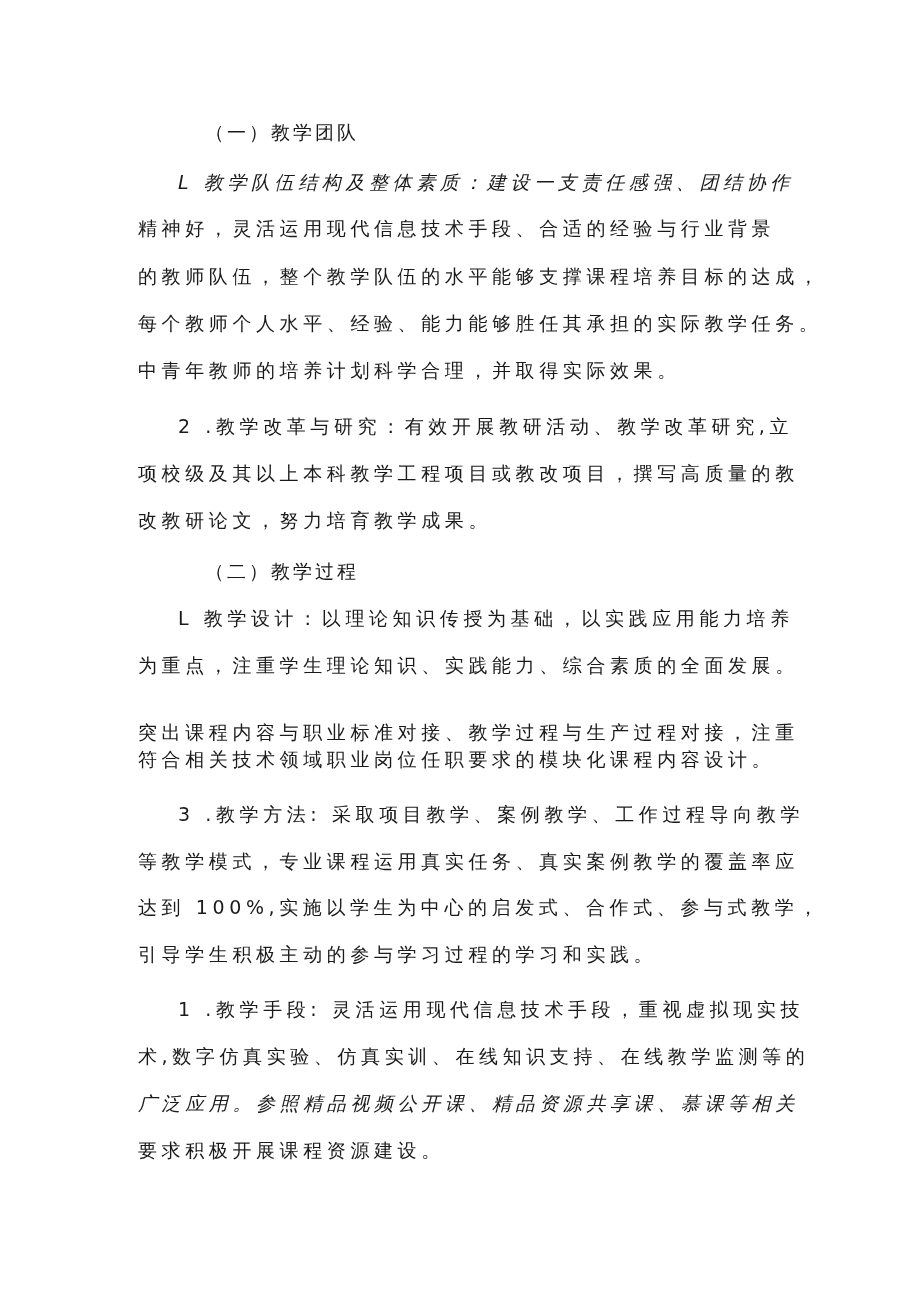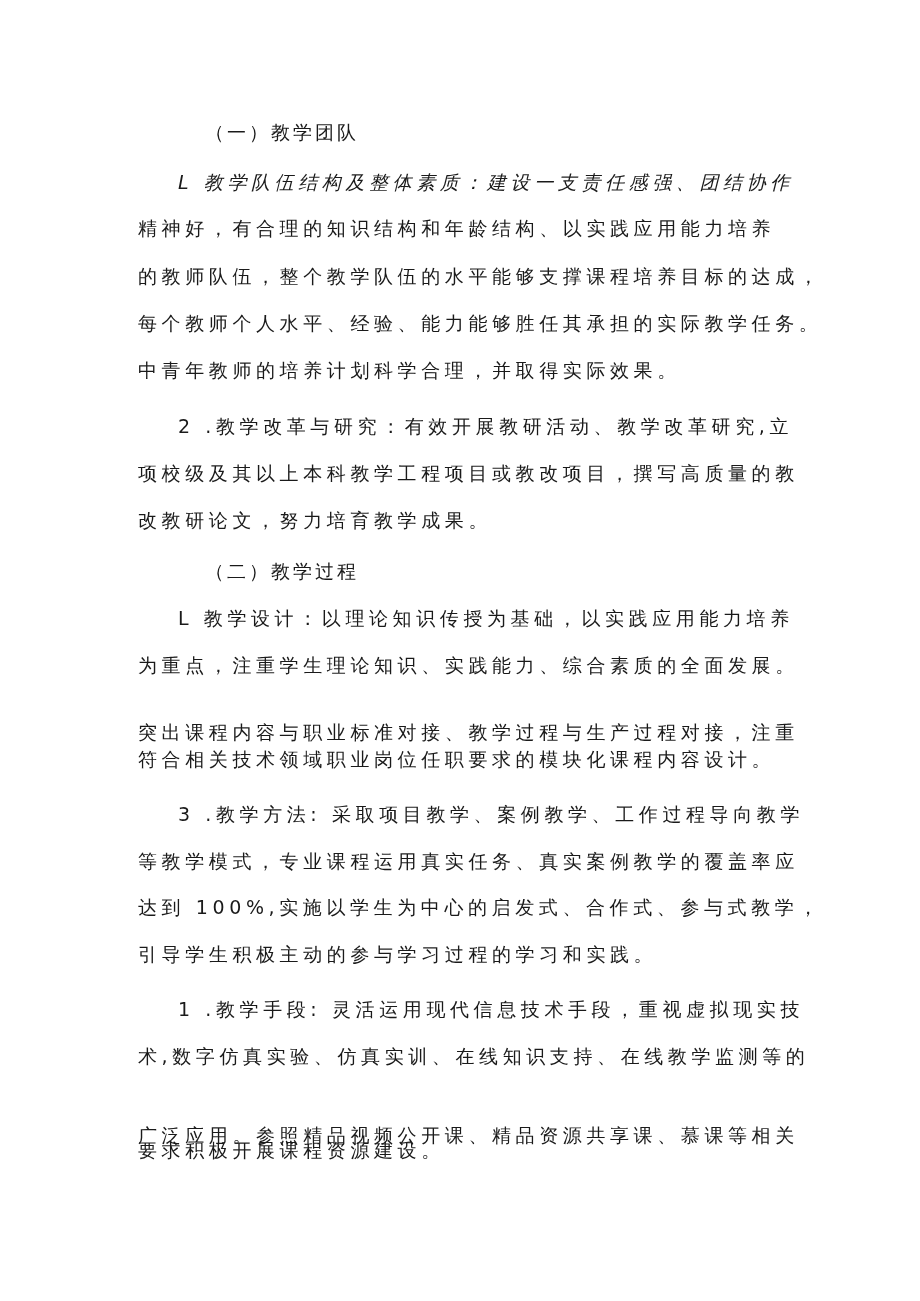--- a/index.html
+++ b/index.html
@@ -35,21 +35,21 @@
   </style>
 </head>
 <body>
 
 <div class="page">
 
   <div class="line heading" style="top:118px;">（一）教学团队</div>
 
   <div>
     <div class="line indent" style="top:168px;font-style:italic;">L 教学队伍结构及整体素质：建设一支责任感强、团结协作</div>
-    <div class="line" style="top:214px;">精神好，有合理的知识结构和年龄结构、以实践应用能力培养</div>
+    <div class="line" style="top:214px;">精神好，灵活运用现代信息技术手段、合适的经验与行业背景</div>
     <div class="line" style="top:262px;">的教师队伍，整个教学队伍的水平能够支撑课程培养目标的达成，</div>
     <div class="line" style="top:309px;">每个教师个人水平、经验、能力能够胜任其承担的实际教学任务。</div>
     <div class="line" style="top:356px;">中青年教师的培养计划科学合理，并取得实际效果。</div>
   </div>
 
   <div>
     <div class="line indent" style="top:412px;">2 .教学改革与研究：有效开展教研活动、教学改革研究,立</div>
     <div class="line" style="top:459px;text-align:right;">项校级及其以上本科教学工程项目或教改项目，撰写高质量的教</div>
     <div class="line" style="top:506px;">改教研论文，努力培育教学成果。</div>
   </div>
@@ -66,17 +66,17 @@
   <div>
     <div class="line indent" style="top:800px;">3 .教学方法: 采取项目教学、案例教学、工作过程导向教学</div>
     <div class="line" style="top:847px;">等教学模式，专业课程运用真实任务、真实案例教学的覆盖率应</div>
     <div class="line" style="top:893px;">达到 100%,实施以学生为中心的启发式、合作式、参与式教学，</div>
     <div class="line" style="top:940px;">引导学生积极主动的参与学习过程的学习和实践。</div>
   </div>
 
   <div>
     <div class="line indent" style="top:995px;">1 .教学手段: 灵活运用现代信息技术手段，重视虚拟现实技</div>
     <div class="line" style="top:1042px;">术,数字仿真实验、仿真实训、在线知识支持、在线教学监测等的</div>
-    <div class="line" style="top:1121px;">广泛应用。参照精品视频公开课、精品资源共享课、慕课等相关</div>
+    <div class="line" style="top:1089px;font-style:italic;">广泛应用。参照精品视频公开课、精品资源共享课、慕课等相关</div>
     <div class="line" style="top:1136px;">要求积极开展课程资源建设。</div>
   </div>
 
 </div>
 
 </body></html>

